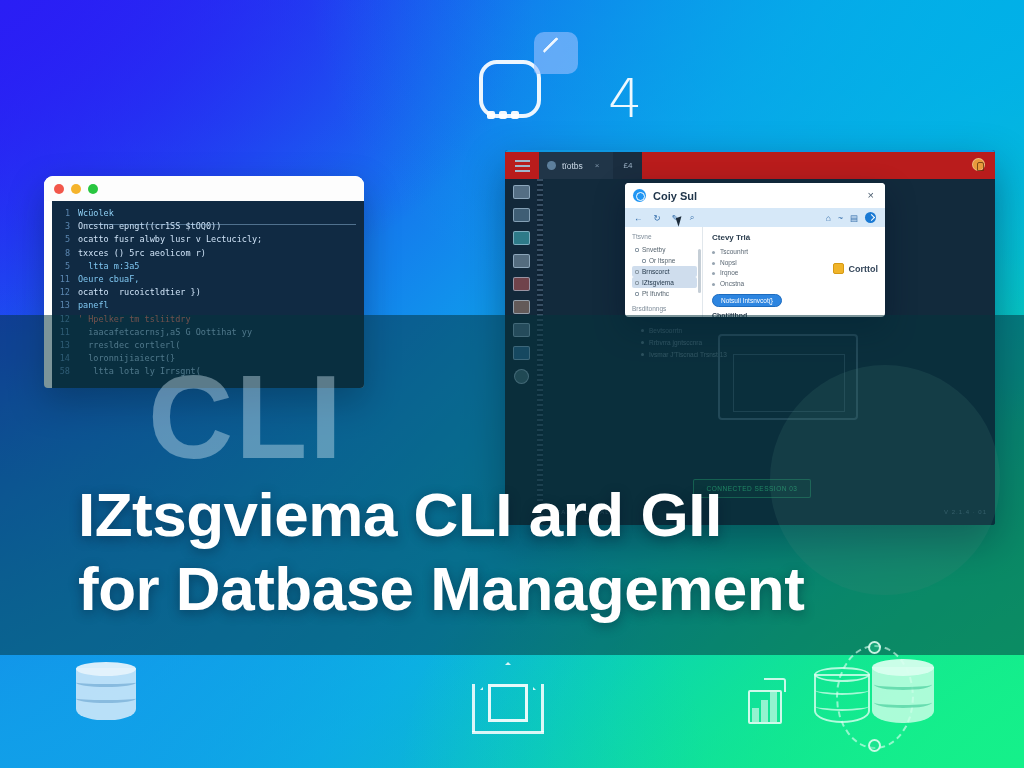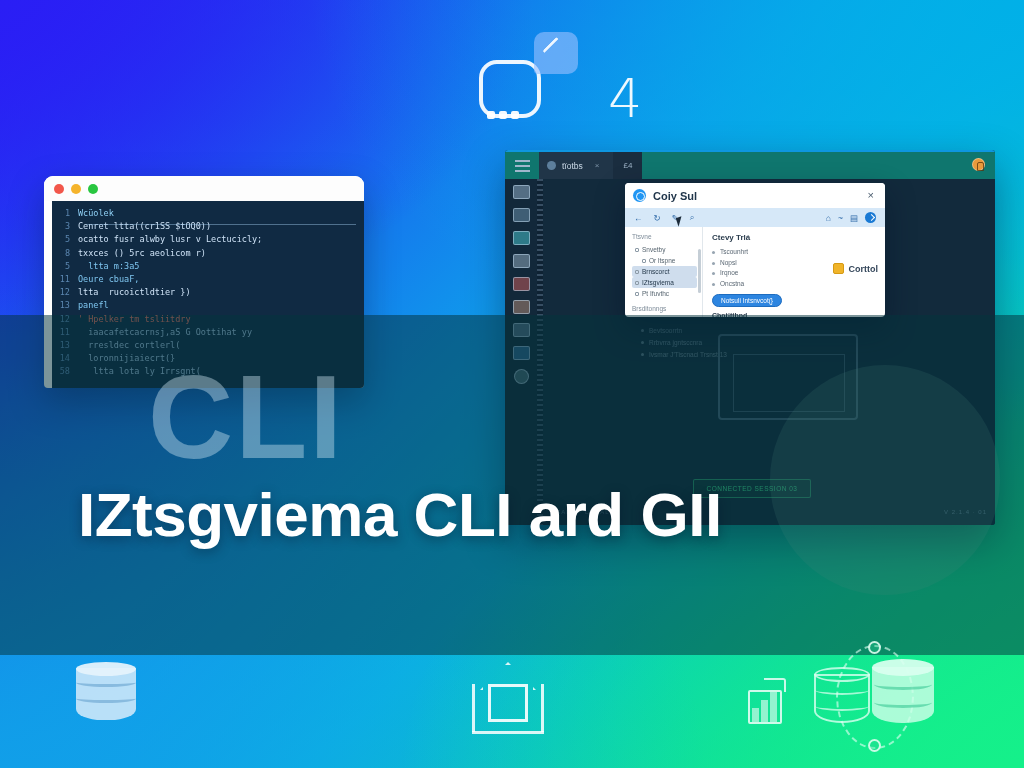--- a/index.html
+++ b/index.html
@@ -131,21 +131,21 @@
     background:#0e2233;
     border-radius:3px;
     box-shadow:0 16px 40px rgba(0,20,50,.42);
     overflow:hidden;
   }
   .ide-topbar {
     position:absolute; left:0; right:0; top:0; height:2px; background:#0e96e0;
   }
   .ide-tabbar {
     position:absolute; left:0; right:0; top:2px; height:27px;
-    background:#0f766e; display:flex; align-items:stretch;
+    background:#b91c1c; display:flex; align-items:stretch;
   }
   .ide-hamb {
     width:34px; display:flex; flex-direction:column; justify-content:center;
     align-items:center; gap:3px;
   }
   .ide-hamb i { width:15px; height:2px; background:#9fb6cc; display:block; }
   .ide-tab {
     display:flex; align-items:center; gap:6px; padding:0 14px 0 8px;
     font-size:8.5px; color:#cbd9e6; position:relative;
   }
@@ -469,26 +469,26 @@
   <div class="term">
     <div class="term-titlebar">
       <span class="tl r"></span>
       <span class="tl y"></span>
       <span class="tl g"></span>
     </div>
     <div class="term-body">
       <div class="hdr-rule"></div>
       <div id="code-lines">
           <div class="code-row"><span class="ln">1</span><span class="ct hdr">Wcüolek</span></div>
-          <div class="code-row"><span class="ln">3</span><span class="ct ct">Cenret ltta((cr1SS $tOQ0))</span></div>
+          <div class="code-row"><span class="ln">3</span><span class="ct ct">Oncstna epngt((cr1SS $tOQ0))</span></div>
           <div class="code-row"><span class="ln">5</span><span class="ct ct">ocatto fusr alwby lusr v Lectucicly;</span></div>
           <div class="code-row"><span class="ln">8</span><span class="ct ct">txxces () 5rc aeolicom r)</span></div>
           <div class="code-row"><span class="ln">5</span><span class="ct kw">  ltta m:3a5</span></div>
           <div class="code-row"><span class="ln">11</span><span class="ct kw">Oeure cbuaF,</span></div>
-          <div class="code-row"><span class="ln">12</span><span class="ct ct">ltta  rucoictldtier })</span></div>
+          <div class="code-row"><span class="ln">12</span><span class="ct ct">ocatto  rucoictldtier })</span></div>
           <div class="code-row"><span class="ln">13</span><span class="ct kw">panefl</span></div>
           <div class="code-row"><span class="ln">12</span><span class="ct err">' Hpelker tm tsliitdry</span></div>
           <div class="code-row"><span class="ln">11</span><span class="ct dim">  iaacafetcacrnsj,aS G Oottihat yy</span></div>
           <div class="code-row"><span class="ln">13</span><span class="ct dim">  rresldec cortlerl(</span></div>
           <div class="code-row"><span class="ln">14</span><span class="ct dim">  loronnijiaiecrt(}</span></div>
           <div class="code-row"><span class="ln">58</span><span class="ct dim">   ltta lota ly Irrsgnt(</span></div>
         </div>
     </div>
   </div>
 
@@ -607,20 +607,21 @@
       </div>
     </div>
   </div>
 
   <div class="band"></div>
 
   <div class="wm cli">CLI</div>
 
   <div class="title">
     <span class="l1">IZtsgviema CLI ard GII</span>
+    <span class="l2">for Datbase Management</span>
   </div>
 
   <div class="ficon db1">
     <div class="cyl"></div>
     <div class="cyl-top"></div>
     <div class="cyl-ring" style="top:16px"></div>
     <div class="cyl-ring" style="top:32px"></div>
   </div>
 
   <div class="ficon house">

